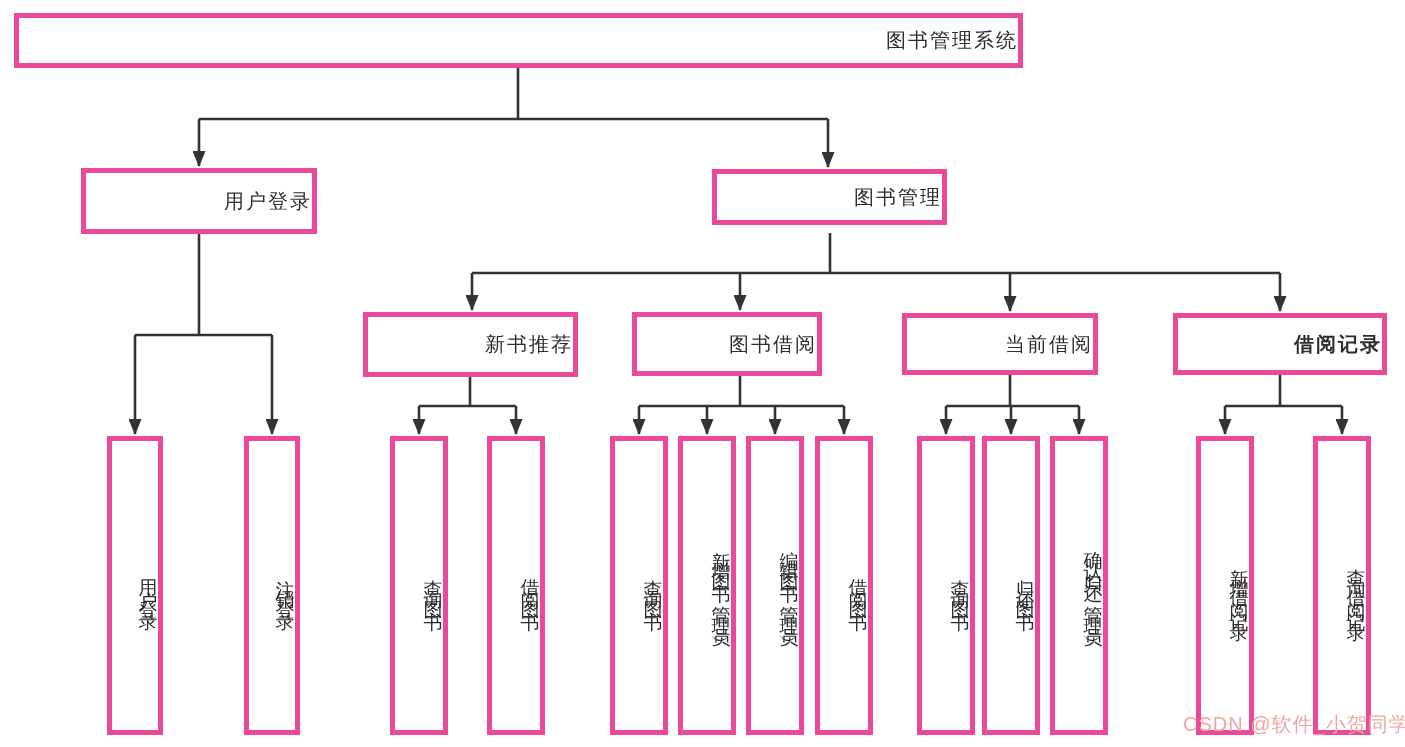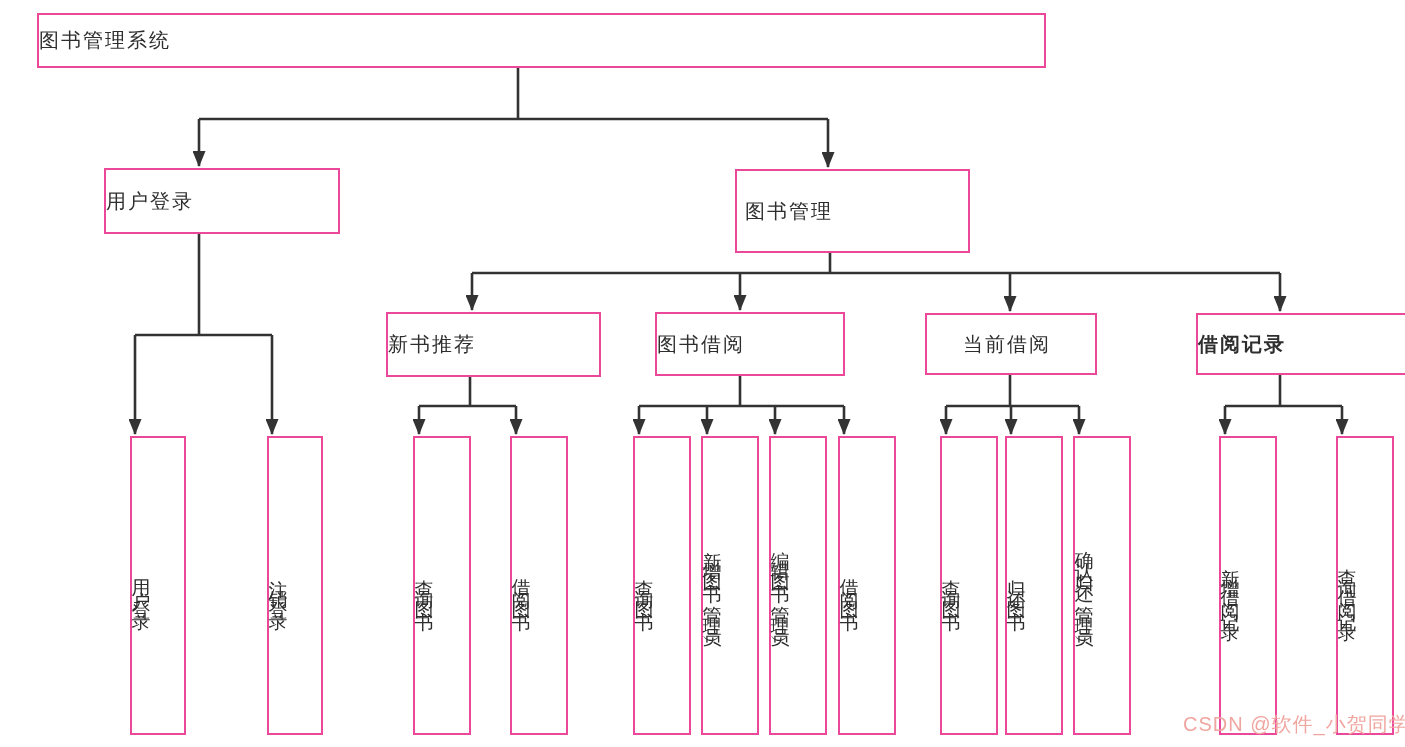--- a/index.html
+++ b/index.html
@@ -17,27 +17,26 @@
     left: 0; top: 0;
     width: 1405px; height: 747px;
   }
   svg.connectors path.ln {
     fill: none;
     stroke: #333333;
     stroke-width: 2.6;
   }
   .node {
     position: absolute;
-    border: 2px solid #ec4899;
+    border: 5px solid #ec4899;
     background: #ffffff;
     display: flex;
     align-items: center;
-    justify-content: flex-start;
+    justify-content: flex-end;
     color: #2e2e2e;
-    margin-left: 23px;
   }
   .node.h .label {
     font-size: 20px;
     letter-spacing: 2px;
     white-space: nowrap;
   }
   .node.v .label {
     writing-mode: vertical-rl;
     text-orientation: mixed;
     font-size: 19px;
@@ -121,31 +120,31 @@
     </g>
   </svg>
 
   <div class="node h" style="left:14px; top:13px; width:1009px; height:55px;">
     <span class="label">图书管理系统</span>
   </div>
 
   <div class="node h" style="left:81px; top:168px; width:236px; height:66px;">
     <span class="label">用户登录</span>
   </div>
-  <div class="node h" style="left:712px; top:169px; width:235px; height:84px;padding-left:8px;">
+  <div class="node h" style="left:712px; top:169px; width:235px; height:56px;padding-left:8px;">
     <span class="label">图书管理</span>
   </div>
 
   <div class="node h" style="left:363px; top:312px; width:215px; height:65px;font-family:Liberation Mono, monospace;">
     <span class="label">新书推荐</span>
   </div>
   <div class="node h" style="left:632px; top:312px; width:190px; height:64px;">
     <span class="label">图书借阅</span>
   </div>
-  <div class="node h" style="left:902px; top:313px; width:172px; height:62px;padding-left:36px;">
+  <div class="node h" style="left:902px; top:313px; width:196px; height:62px;padding-left:36px;">
     <span class="label">当前借阅</span>
   </div>
   <div class="node h" style="left:1173px; top:313px; width:214px; height:62px;font-weight:bold;">
     <span class="label">借阅记录</span>
   </div>
 
   <div class="node v" style="left:107px; top:436px; width:56px; height:299px;">
     <span class="label">用户登录</span>
   </div>
   <div class="node v" style="left:244px; top:436px; width:56px; height:299px;">

